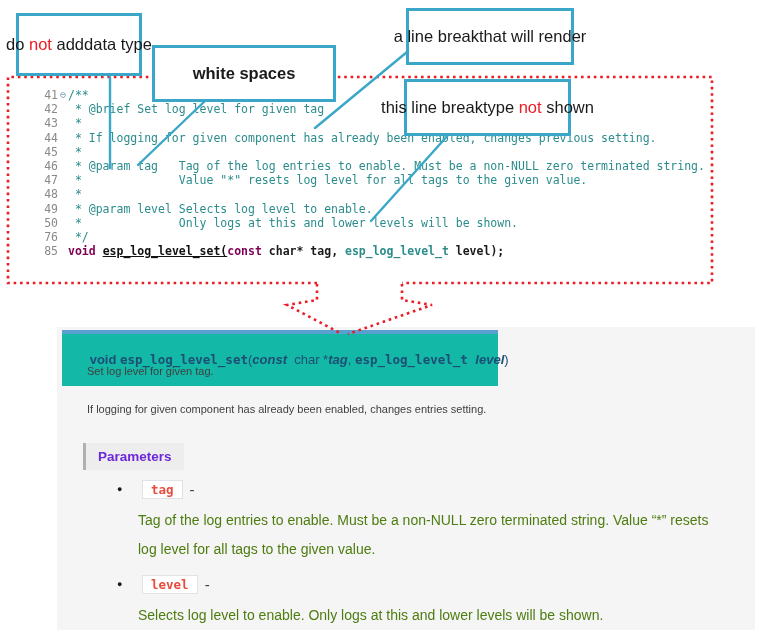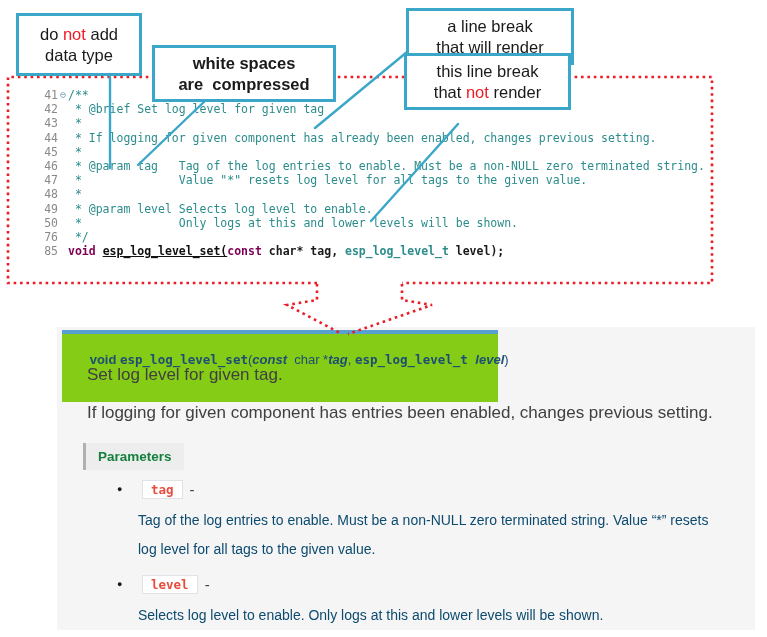--- a/index.html
+++ b/index.html
@@ -16,55 +16,55 @@
   .seg-kw{color:#7f0055;font-weight:700;}
   .seg-fn{color:#111;font-weight:700;text-decoration:underline;}
   .seg-pl{color:#1a1a1a;font-weight:700;}
   .seg-ty{color:#2c8c8c;font-weight:700;}
 
   
   #overlay{position:absolute;left:0;top:0;width:767px;height:637px;z-index:2;pointer-events:none;}
 
   
   .callout{position:absolute;z-index:3;background:#fff;border:3px solid #3aa7c8;
-           display:flex;flex-direction:column;justify-content:center;align-items:center;
+           display:flex;justify-content:center;align-items:center;
            font-size:16.5px;color:#1a1a1a;line-height:21px;text-align:center;}
   .callout .cline{white-space:pre;}
   .callout .red{color:#ed1c24;}
   .c0{left:16px;top:13px;width:120px;height:57px;}
   .c1{left:152px;top:45px;width:178px;height:51px;font-weight:bold;}
   .c2{left:406px;top:8px;width:162px;height:51px;justify-content:center;}
-  .c3{left:404px;top:53px;width:161px;height:51px;}
+  .c3{left:404px;top:79px;width:161px;height:51px;}
 
   
   .doc-panel{position:absolute;left:57px;top:327px;width:698px;height:303px;
              background:#f5f5f6;z-index:1;color:#404040;}
-  .sig-bar{position:absolute;left:5px;top:3px;width:424px;background:#84cc16;
-           border-top:4px solid #57a0cf;padding:3px 6px 20px 6px;white-space:pre;
+  .sig-bar{position:absolute;left:5px;top:3px;width:424px;background:#14b8a6;
+           border-top:4px solid #57a0cf;padding:3px 6px 4px 6px;white-space:pre;
            color:#1d4e74;font-size:13px;}
   .s-kw{font-weight:700;}
   .s-name{font-family:"DejaVu Sans Mono",monospace;font-size:12.5px;font-weight:700;}
   .s-kwi{font-weight:700;font-style:italic;}
   .s-p{}
   .s-param{font-weight:700;font-style:italic;}
   .s-type{font-family:"DejaVu Sans Mono",monospace;font-size:12.5px;font-weight:700;}
-  .doc-p{position:absolute;left:30px;margin:0;font-size:17px;color:#404040;}
+  .doc-p{position:absolute;left:30px;margin:0;font-size:11px;color:#404040;}
   .p1{top:38px;}
   .p2{top:76px;}
   .params-head{position:absolute;left:26px;top:116px;background:#ededed;
                border-left:3px solid #b0b0b0;padding:6px 12px;font-weight:700;
-               font-size:13.5px;color:#15803d;}
+               font-size:13.5px;color:#6d28d9;}
   .param-list{position:absolute;left:56px;top:151px;width:620px;}
   .param-item{margin-bottom:9px;}
   .param-row{height:22px;display:flex;align-items:center;}
   .bullet{font-size:9px;color:#1a1a1a;width:25px;text-align:left;padding-left:4px;}
   .chip{font-family:"DejaVu Sans Mono",monospace;font-size:12.5px;font-weight:700;
         color:#e74c3c;background:#fff;border:1px solid #e1e1e8;padding:1px 8px;}
   .dash{margin-left:7px;color:#404040;font-size:15px;}
-  .param-desc{margin:6px 0 0 25px;width:590px;font-size:14px;line-height:29px;color:#0c4a6e;}
+  .param-desc{margin:6px 0 0 25px;width:590px;font-size:14px;line-height:29px;color:#4d7c0f;}
 </style>
 </head>
 <body>
 
 <div class="stage">
 
   <div class="code-editor">
     <div id="code-lines">
         <div class="crow"><span class="lnum">41</span><span class="fold">⊖</span><span class="seg-c">/**</span></div>
         <div class="crow"><span class="lnum">42</span><span class="fold"></span><span class="seg-c"> * @brief Set log level for given tag</span></div>
@@ -90,37 +90,36 @@
     <line x1="407" y1="52" x2="315" y2="128" stroke="#3aa7c8" stroke-width="2.4" stroke-linecap="round"></line>
     <line x1="458" y1="124" x2="371" y2="221" stroke="#3aa7c8" stroke-width="2.4" stroke-linecap="round"></line>
   </svg>
 
   <div class="callout c0" id="callout-0">
       <div class="cline"><span>do </span><span class="red">not</span><span> add</span></div>
       <div class="cline"><span>data type</span></div>
     </div>
   <div class="callout c1" id="callout-1">
       <div class="cline"><span>white spaces</span></div>
-      <div class="cline"><span>are  compressed</span></div>
     </div>
   <div class="callout c2" id="callout-2">
       <div class="cline"><span>a line break</span></div>
       <div class="cline"><span>that will render</span></div>
     </div>
   <div class="callout c3" id="callout-3">
       <div class="cline"><span>this line break</span></div>
-      <div class="cline"><span>that </span><span class="red">not</span><span> render</span></div>
+      <div class="cline"><span>type </span><span class="red">not</span><span> shown</span></div>
     </div>
 
   <div class="doc-panel">
     <div class="sig-bar">
       <span id="sig"><span class="s-kw">void </span><span class="s-name">esp_log_level_set</span><span class="s-p">(</span><span class="s-kwi">const</span><span class="s-p">  </span><span class="s-p">char *</span><span class="s-param">tag</span><span class="s-p">, </span><span class="s-type">esp_log_level_t </span><span class="s-param">level</span><span class="s-p">)</span></span>
     </div>
     <p class="doc-p p1">Set log level for given tag.</p>
-    <p class="doc-p p2">If logging for given component has entries been enabled, changes previous setting.</p>
+    <p class="doc-p p2">If logging for given component has already been enabled, changes entries setting.</p>
     <div class="params-head">Parameters</div>
     <div class="param-list" id="param-list">
         <div class="param-item">
           <div class="param-row">
             <span class="bullet">●</span>
             <span class="chip">tag</span>
             <span class="dash">-</span>
           </div>
           <div class="param-desc">Tag of the log entries to enable. Must be a non-NULL zero terminated string. Value “*” resets log level for all tags to the given value.</div>
         </div>

